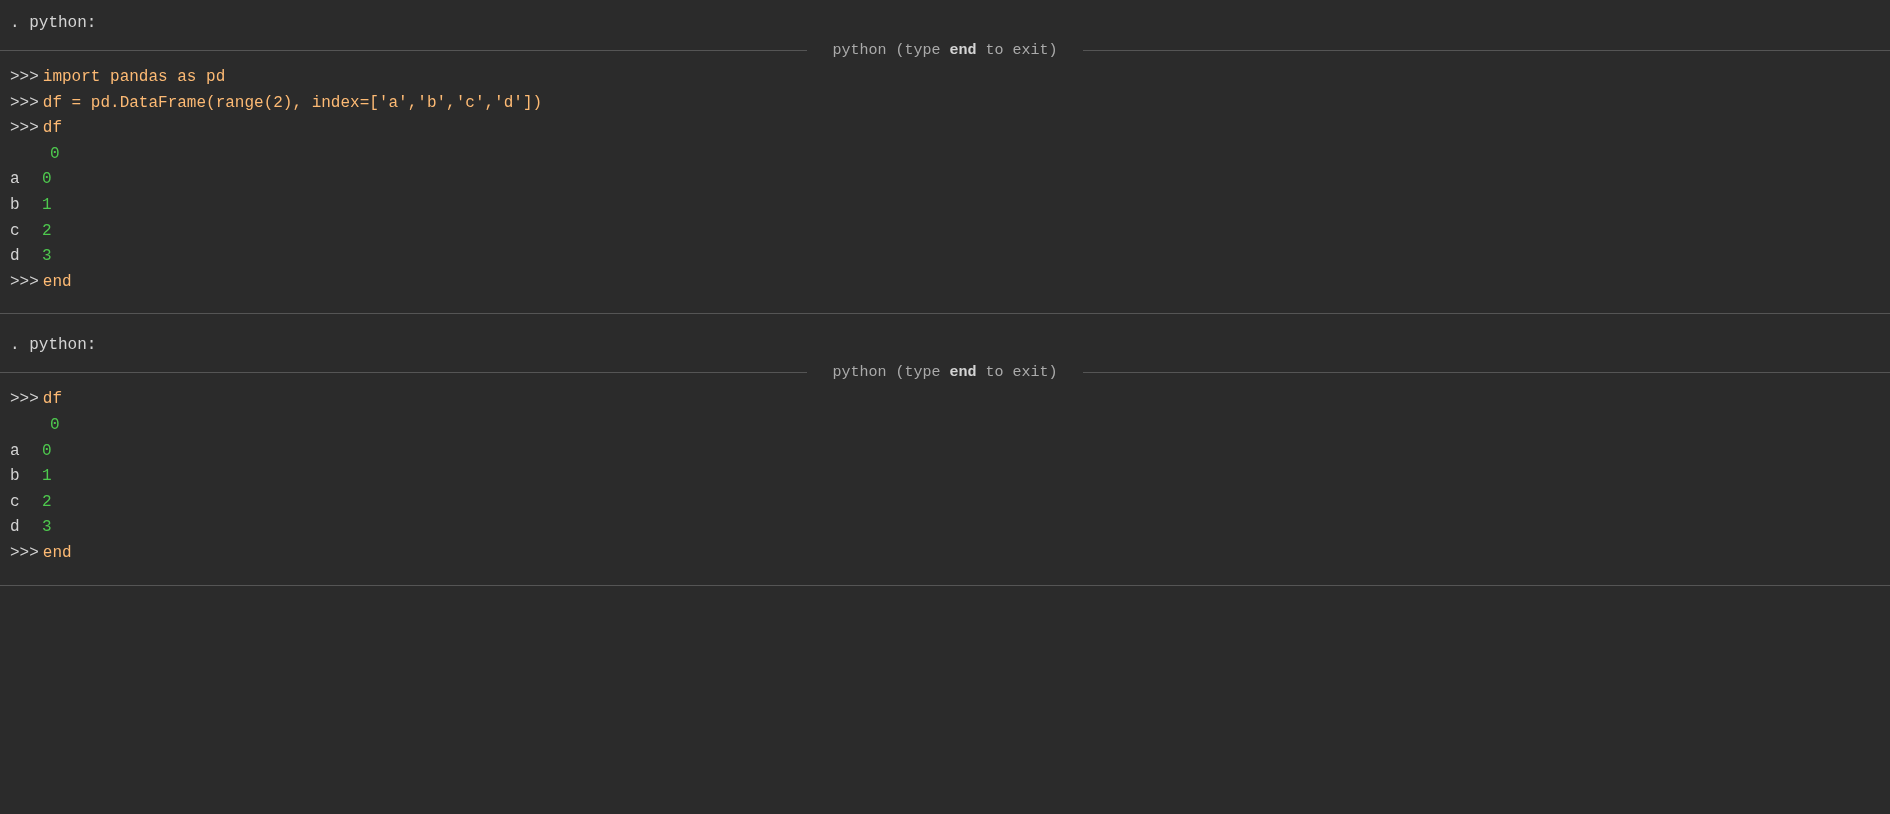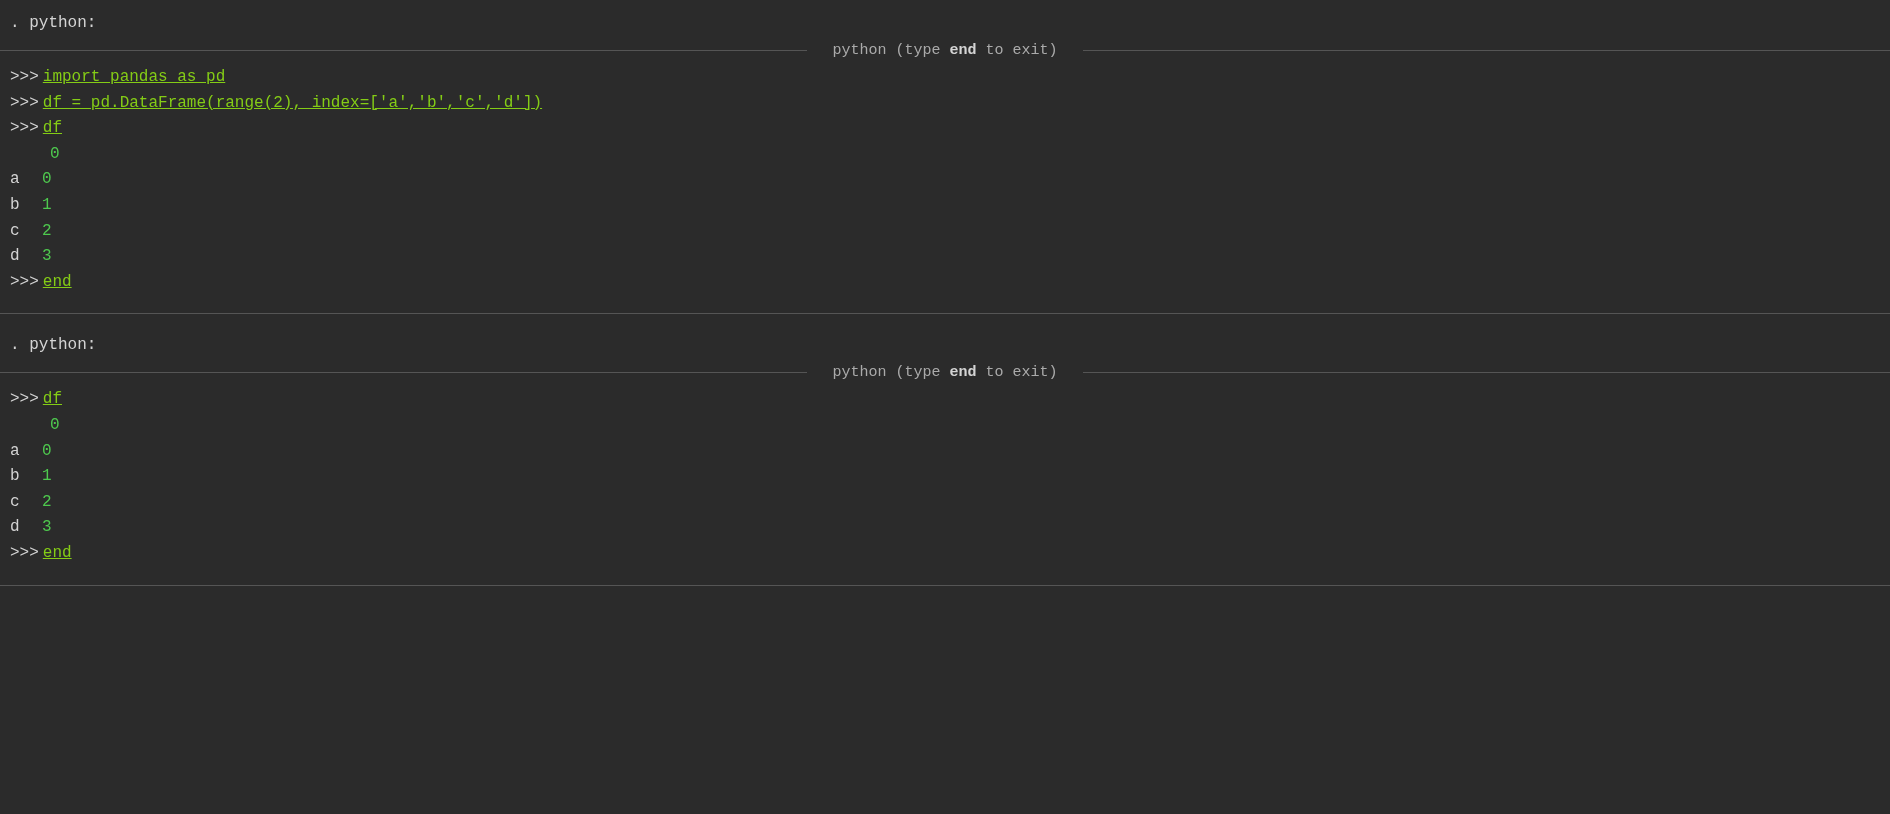--- a/index.html
+++ b/index.html
@@ -65,22 +65,21 @@
       display: flex;
       align-items: baseline;
     }
 
     .prompt {
       color: #d4d4d4;
       margin-right: 4px;
     }
 
     .code-text {
-      color: #84cc16;
-      text-decoration: underline;
+      color: #fdba74;
     }
 
     .green-text {
       color: #4ec94e;
     }
 
     .index-label {
       color: #d4d4d4;
       min-width: 20px;
       display: inline-block;

